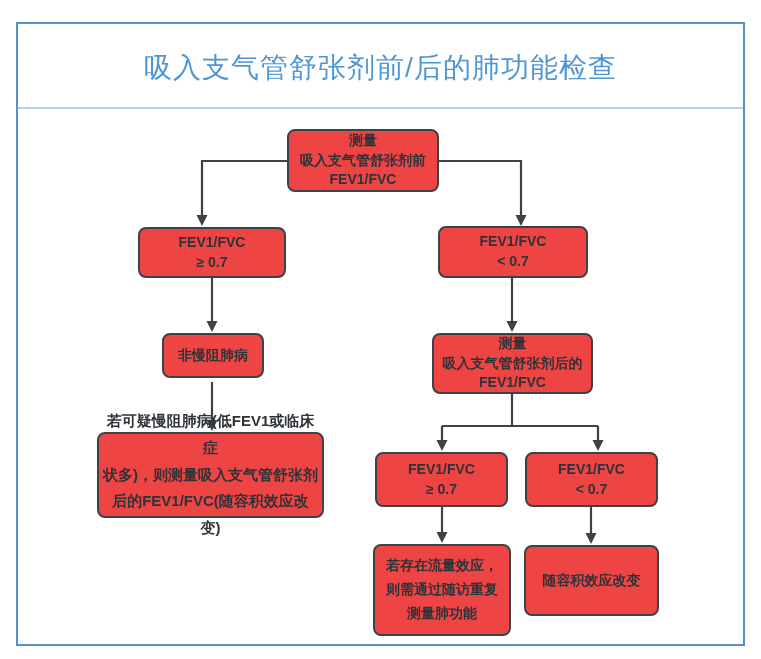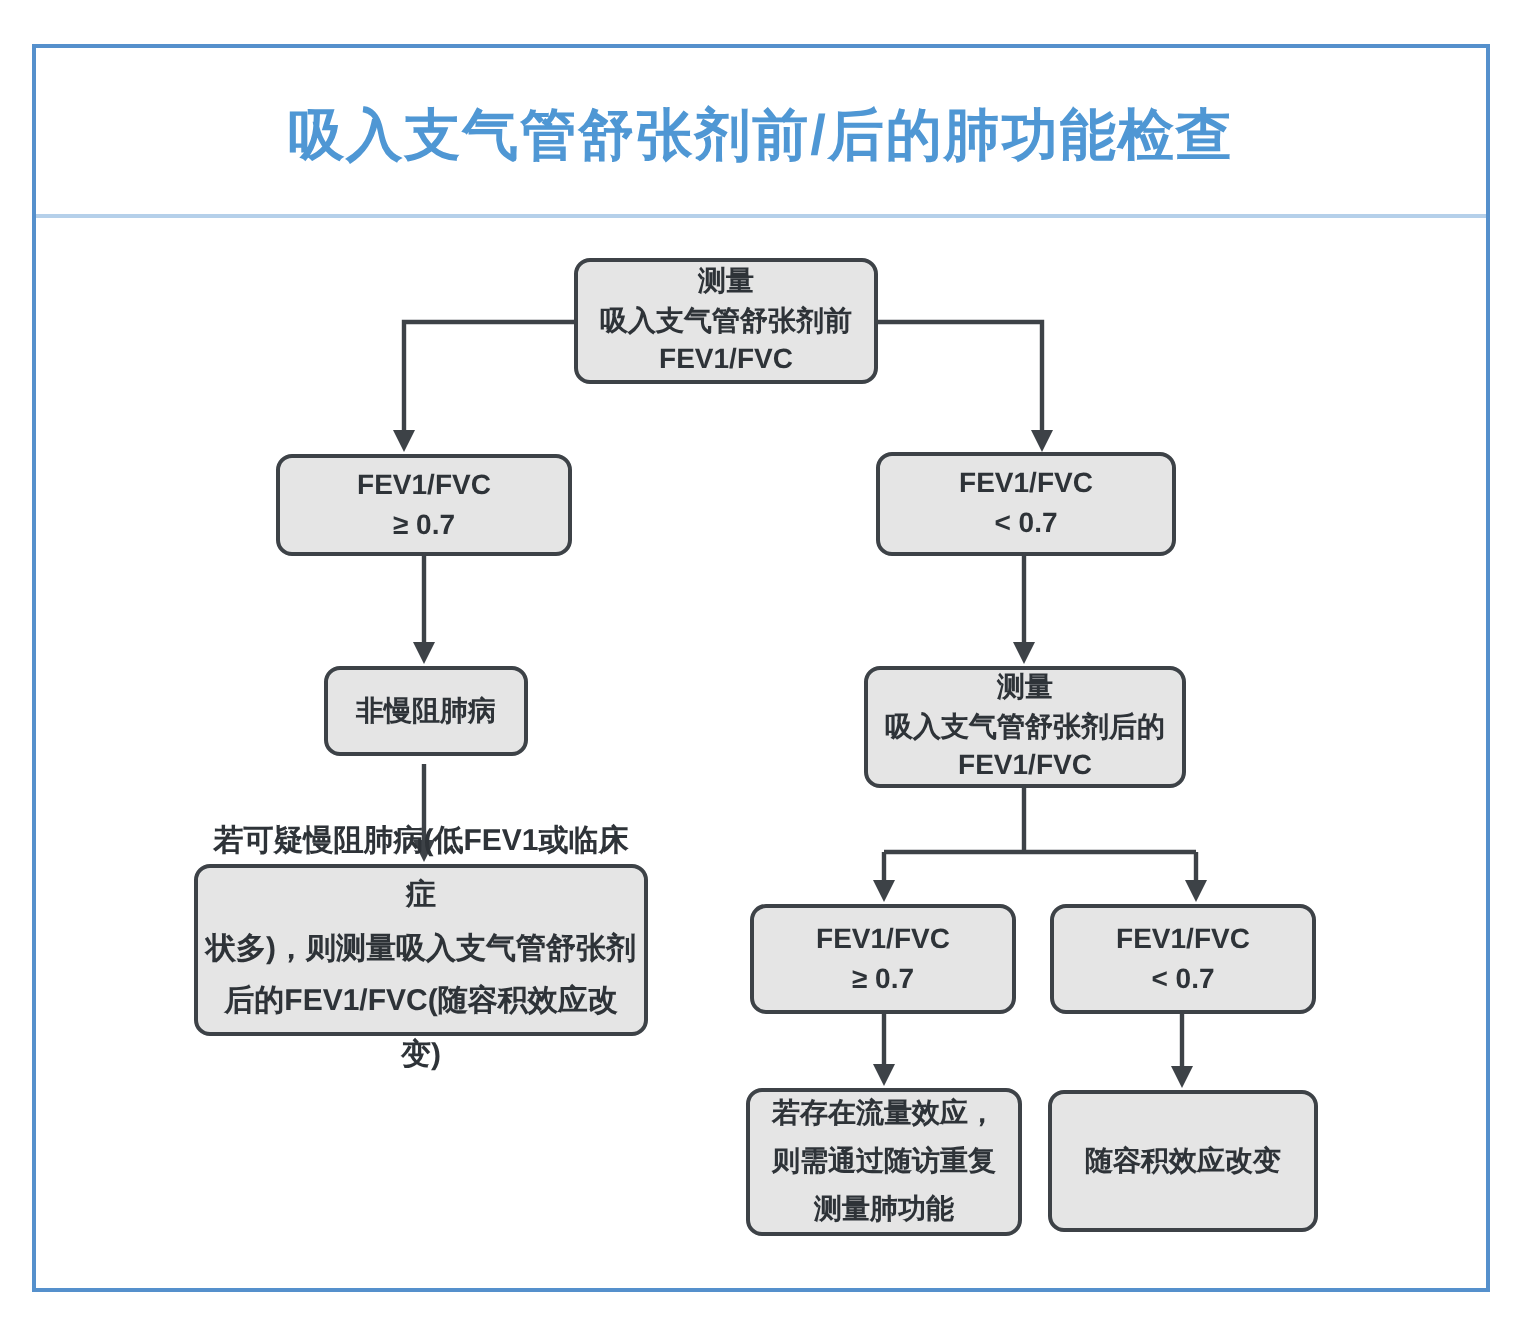--- a/index.html
+++ b/index.html
@@ -19,21 +19,21 @@
     box-sizing: border-box;
     background: #ffffff;
   }
   .page-title {
     position: absolute;
     left: 0; right: 0;
     top: 49px;
     margin: 0;
     text-align: center;
     font-size: 28px;
-    font-weight: bold;
+    font-weight: normal;
     letter-spacing: 1px;
     color: #4f97d4;
   }
   .header-divider {
     position: absolute;
     left: 18px; top: 107px;
     width: 725px; height: 2px;
     background: #b5d0ea;
   }
   .connectors {
@@ -43,21 +43,21 @@
   }
   .connectors path {
     fill: none;
     stroke: #3d4247;
     stroke-width: 2.2;
   }
   .connectors polygon { fill: #3d4247; }
   .node {
     position: absolute;
     box-sizing: border-box;
-    background: #e5e5e5;
+    background: #ef4444;
     border: 2px solid #3d4247;
     border-radius: 8px;
     display: flex;
     align-items: center;
     justify-content: center;
     text-align: center;
     white-space: pre-line;
     font-size: 14px;
     font-weight: 600;
     line-height: 1.42;
@@ -66,21 +66,21 @@
   }
   .node-pre-measure  { left: 287px; top: 129px; width: 152px; height: 63px; }
   .node-pre-ge       { left: 138px; top: 227px; width: 148px; height: 51px; }
   .node-pre-lt       { left: 438px; top: 226px; width: 150px; height: 52px; }
   .node-non-copd     { left: 162px; top: 333px; width: 102px; height: 45px; }
   .node-post-measure { left: 432px; top: 333px; width: 161px; height: 61px; }
   .node-suspect-note { left: 97px;  top: 432px; width: 227px; height: 86px;
                        font-size: 15px; line-height: 1.78; }
   .node-post-ge      { left: 375px; top: 452px; width: 133px; height: 55px; }
   .node-post-lt      { left: 525px; top: 452px; width: 133px; height: 55px; }
-  .node-followup     { left: 373px; top: 544px; width: 138px; height: 74px; line-height: 1.7; }
+  .node-followup     { left: 373px; top: 544px; width: 138px; height: 92px; line-height: 1.7; }
   .node-confirmed    { left: 524px; top: 545px; width: 135px; height: 71px; }
 </style>
 </head>
 <body>
 
 <div class="page">
 
   <div class="frame"></div>
 
   <h1 class="page-title">吸入支气管舒张剂前/后的肺功能检查</h1>

